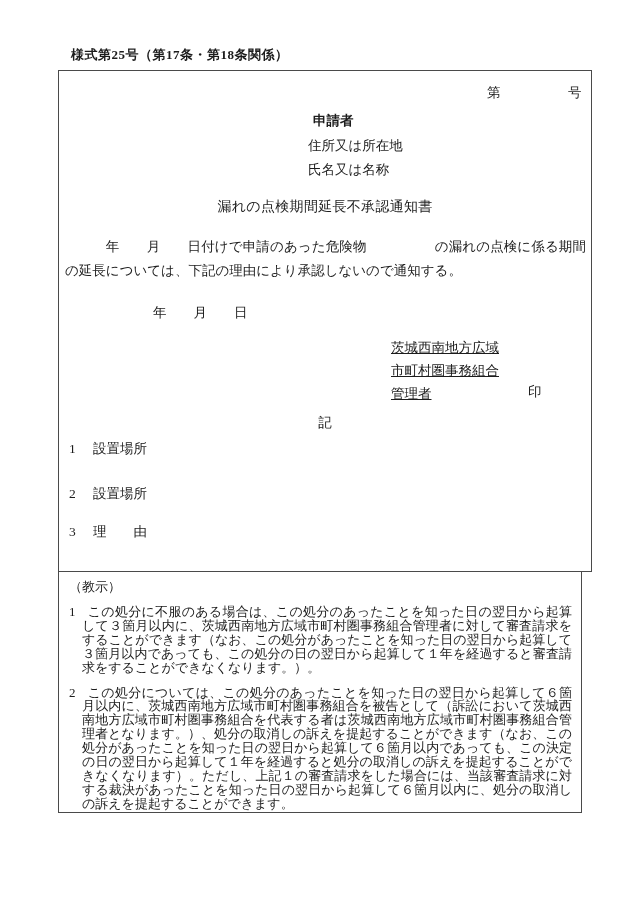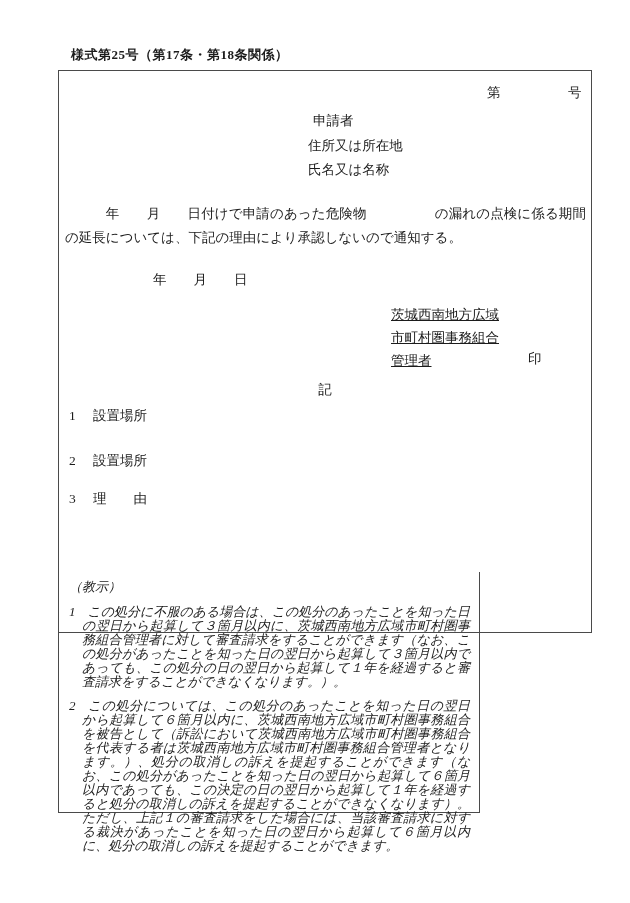--- a/index.html
+++ b/index.html
@@ -9,46 +9,46 @@
     color:#1c1c1c;
   }
   .page{position:relative;width:630px;height:903px;background:#fff;overflow:hidden;}
 
   .form-label{
     position:absolute;left:71px;top:46px;
     font-size:13px;letter-spacing:0.5px;font-weight:bold;
   }
 
   .main-box{
-    position:absolute;left:58px;top:70px;width:534px;height:563px;
+    position:absolute;left:58px;top:70px;width:534px;height:502px;
     border:1px solid #4a4a4a;box-sizing:border-box;
     font-size:13.5px;
   }
   .doc-number{margin:13px 0 0 428px;font-size:13.5px;white-space:pre;}
   .applicant-block{margin:7px 0 0 249px;line-height:24.5px;}
-  .applicant-block .first{padding-left:5px;}
+  .applicant-block .first{padding-left:5px;font-weight:bold;}
   .notice-title{text-align:center;margin-top:15px;font-size:14px;letter-spacing:0.3px;}
   .body-para{
     margin:19px 5px 0 6px;line-height:24px;
     text-align:justify;text-justify:inter-ideograph;
   }
   .date-line{margin:21px 0 0 94px;white-space:pre;}
   .issuer-block{position:relative;margin:14px 0 0 332px;line-height:23px;text-decoration:underline;}
   .seal-mark{position:absolute;left:137px;bottom:2px;}
   .record-heading{text-align:center;margin-top:9px;}
   .record-item{margin-left:10px;line-height:18px;}
   .record-item .num{display:inline-block;width:24px;}
   .ri-1{margin-top:8px;}
   .ri-2{margin-top:27px;}
   .ri-3{margin-top:20px;}
 
   .teaching-box{
-    position:absolute;left:58px;top:572px;width:422px;height:241px;
+    position:absolute;left:58px;top:572px;width:524px;height:241px;
     border:1px solid #4a4a4a;border-top:none;box-sizing:border-box;
-    padding:7px 9px 0 10px;font-size:13px;font-style:italic;
+    padding:7px 9px 0 10px;font-size:13px;
   }
   .teaching-heading{line-height:15px;}
   .teaching-item{
     margin-top:11px;line-height:13.9px;
     padding-left:13px;text-indent:-13px;
     text-align:justify;text-justify:inter-ideograph;
   }
   .teaching-item .ti-no{margin-right:12px;}
 </style>
 </head>
@@ -60,20 +60,21 @@
 
   <div class="main-box">
     <div class="doc-number">第　　　　　号</div>
 
     <div class="applicant-block">
       <div class="first">申請者</div>
       <div>住所又は所在地</div>
       <div>氏名又は名称</div>
     </div>
 
+    <div class="notice-title">漏れの点検期間延長不承認通知書</div>
 
     <div class="body-para">　　　年　　月　　日付けで申請のあった危険物　　　　　の漏れの点検に係る期間の延長については、下記の理由により承認しないので通知する。</div>
 
     <div class="date-line">年　　月　　日</div>
 
     <div class="issuer-block">
       <div>茨城西南地方広域</div>
       <div>市町村圏事務組合</div>
       <div>管理者</div>
       <span class="seal-mark">印</span>

